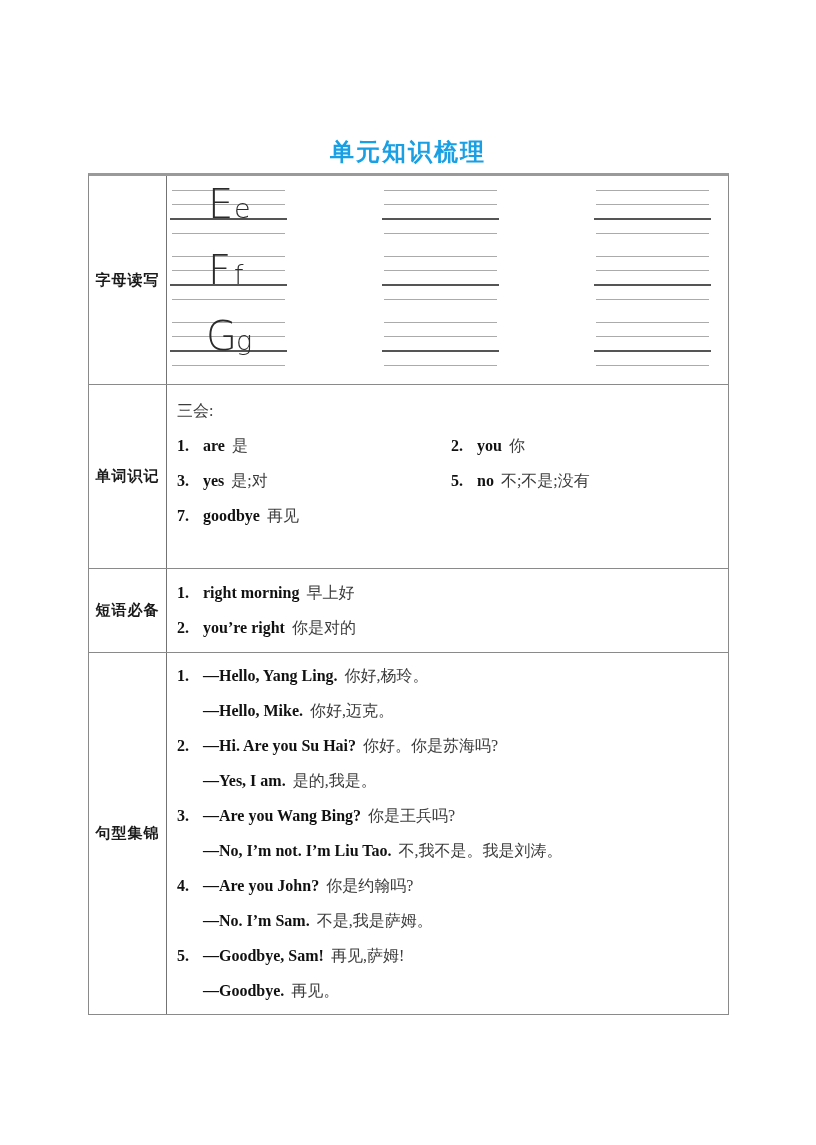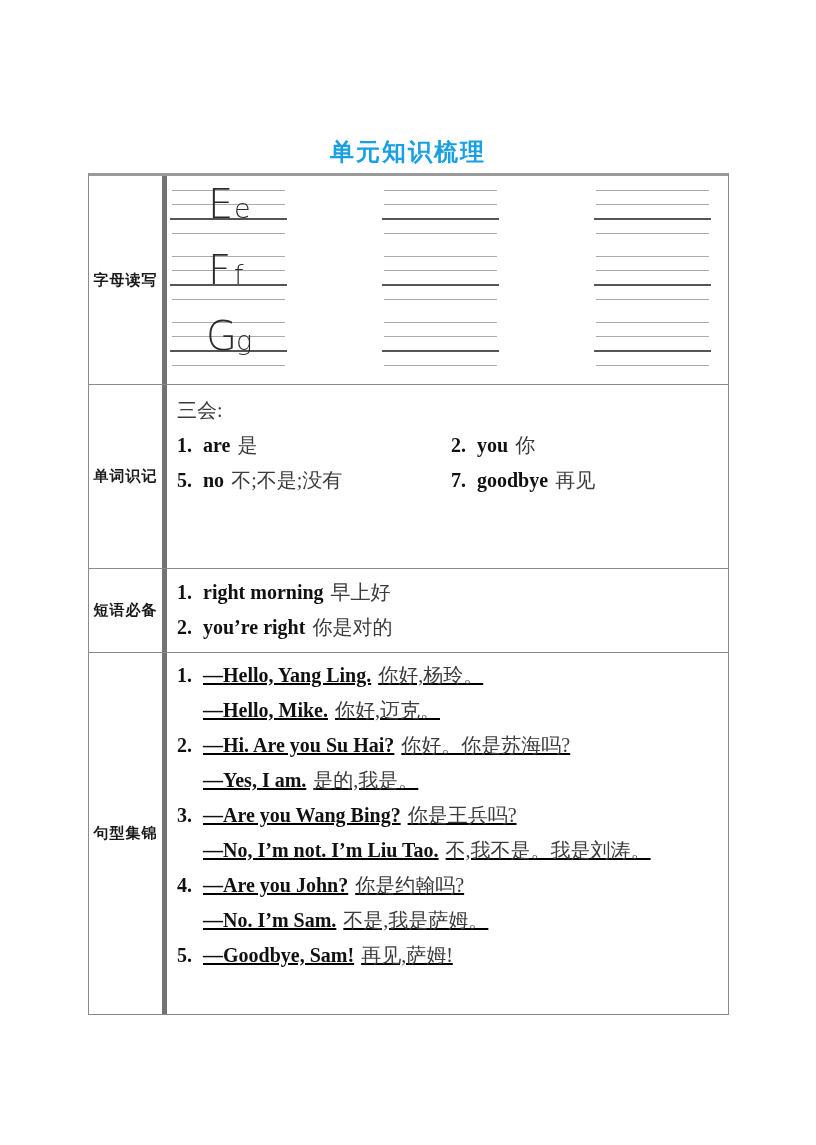--- a/index.html
+++ b/index.html
@@ -14,21 +14,21 @@
     font-size:24px; font-weight:bold; color:#189FE4; letter-spacing:2px;
   }
   .ktable {
     position:absolute; left:88px; top:173px; width:641px;
     border:1px solid #8a8a8a; border-top:3px solid #9a9a9a;
     background:#fff;
   }
   .trow { display:flex; border-bottom:1px solid #8a8a8a; }
   .trow:last-child { border-bottom:none; }
   .tlabel {
-    width:78px; flex:0 0 78px; border-right:5px solid #737373;
+    width:78px; flex:0 0 78px; border-right:1px solid #737373;
     display:flex; align-items:center; justify-content:center;
   }
   .tlabel span {
     font-family:"Liberation Sans", sans-serif; font-weight:bold;
     font-size:15px; color:#1a1a1a; letter-spacing:1px;
   }
   .tcontent { flex:1; position:relative; }
 
   
   .r-letters   { height:209px; }
@@ -47,35 +47,35 @@
   .wline  { stroke:#ababab; stroke-width:1; }
   .wbase  { stroke:#555555; stroke-width:2; }
   .glyph  {
     font-family:"DejaVu Sans", sans-serif; fill:#2b2b2b; font-weight:300;
   }
   .glyph-upper { font-size:40px; }
   .glyph-lower { font-size:27px; }
 
   
   .words-pad { padding:8px 0 0 10px; }
-  .tline { height:35px; line-height:35px; font-size:20px; white-space:nowrap; }
+  .tline { height:35px; line-height:35px; font-size:16px; white-space:nowrap; }
   .words-grid { display:grid; grid-template-columns:274px auto; }
   .num {
     display:inline-block; min-width:26px; font-weight:bold; color:#111;
   }
   .en  { font-weight:bold; color:#111; }
   .zh  { color:#3c3c3c; margin-left:7px; }
   .intro { color:#3c3c3c; }
 
   
   .phrases-pad { padding:6px 0 0 10px; }
 
   
   .sent-pad { padding:5px 0 0 0; }
-  .sline { padding-left:10px;text-decoration:underline; }
+  .sline { padding-left:10px; }
   .sline.reply { padding-left:36px; }
 </style>
 </head>
 <body>
 
 <div class="sheet">
 
   <h1 class="title">单元知识梳理</h1>
 
   <div class="ktable">
@@ -182,20 +182,23 @@
           <span class="intro">三会:</span>
         </div>
         <div class="words-grid">
           <div class="tline">
             <span class="num">1.</span><span class="en">are</span><span class="zh">是</span>
           </div>
           <div class="tline">
             <span class="num">2.</span><span class="en">you</span><span class="zh">你</span>
           </div>
           <div class="tline">
+            <span class="num">3.</span><span class="en">yes</span><span class="zh">是;对</span>
+          </div>
+          <div class="tline">
             <span class="num">5.</span><span class="en">no</span><span class="zh">不;不是;没有</span>
           </div>
           <div class="tline">
             <span class="num">7.</span><span class="en">goodbye</span><span class="zh">再见</span>
           </div>
         </div>
       </div>
     </div>
 
     <div class="trow r-phrases">
@@ -237,17 +240,20 @@
         </div>
         <div class="tline sline">
           <span class="num">4.</span><span class="en">—Are you John?</span><span class="zh">你是约翰吗?</span>
         </div>
         <div class="tline sline reply">
           <span class="en">—No. I’m Sam.</span><span class="zh">不是,我是萨姆。</span>
         </div>
         <div class="tline sline">
           <span class="num">5.</span><span class="en">—Goodbye, Sam!</span><span class="zh">再见,萨姆!</span>
         </div>
+        <div class="tline sline reply">
+          <span class="en">—Goodbye.</span><span class="zh">再见。</span>
+        </div>
       </div>
     </div>
 
   </div>
 </div>
 
 </body></html>

